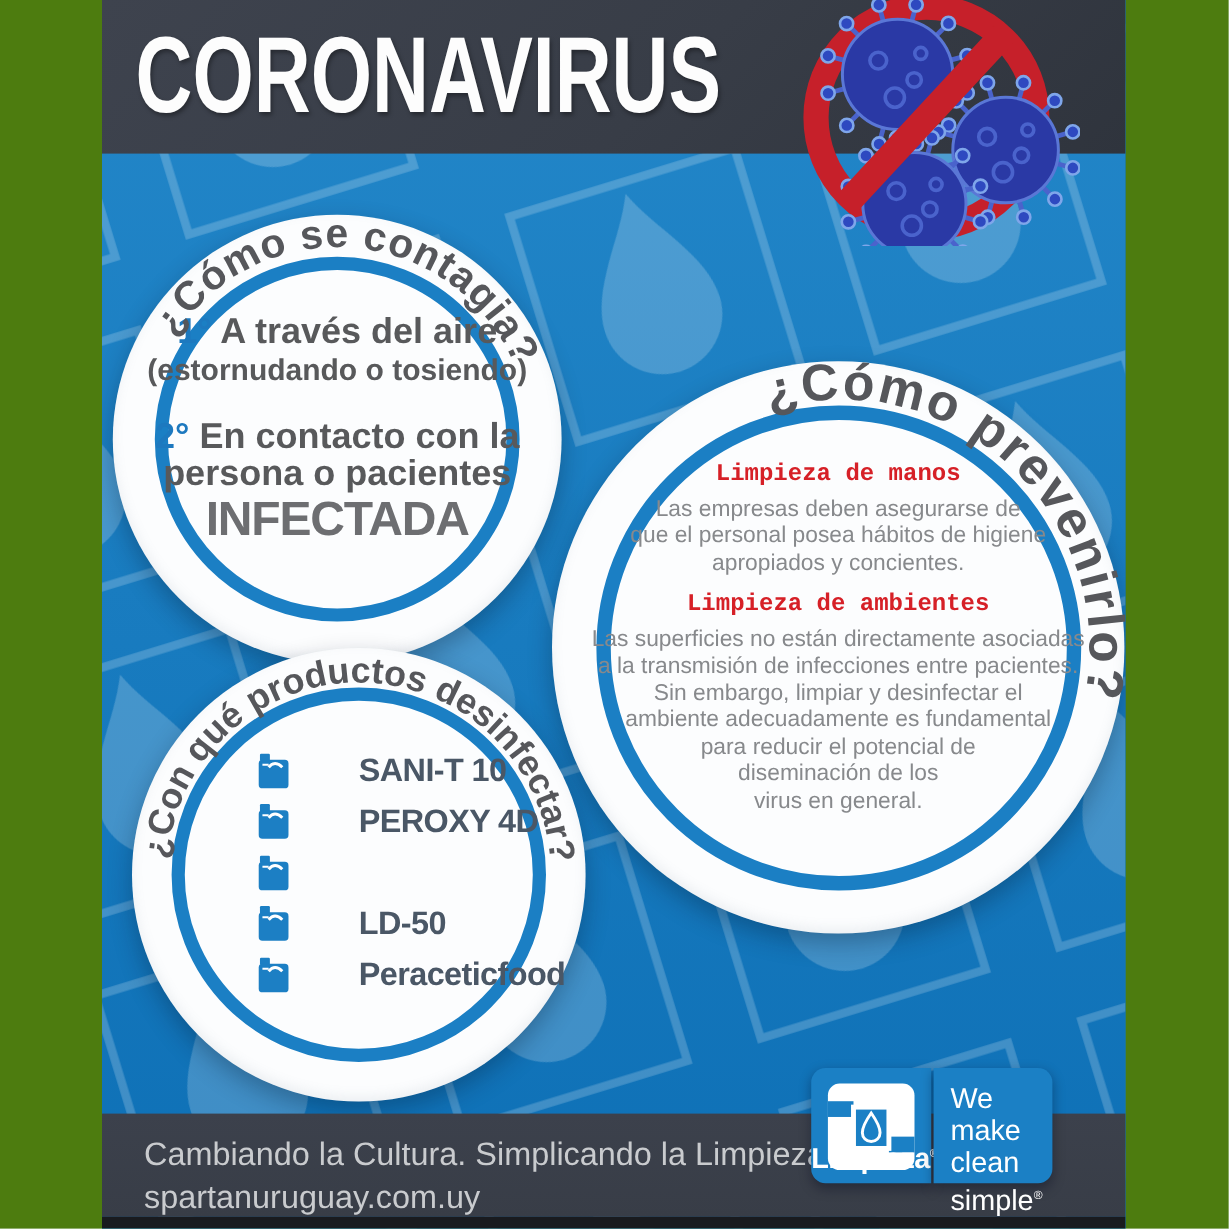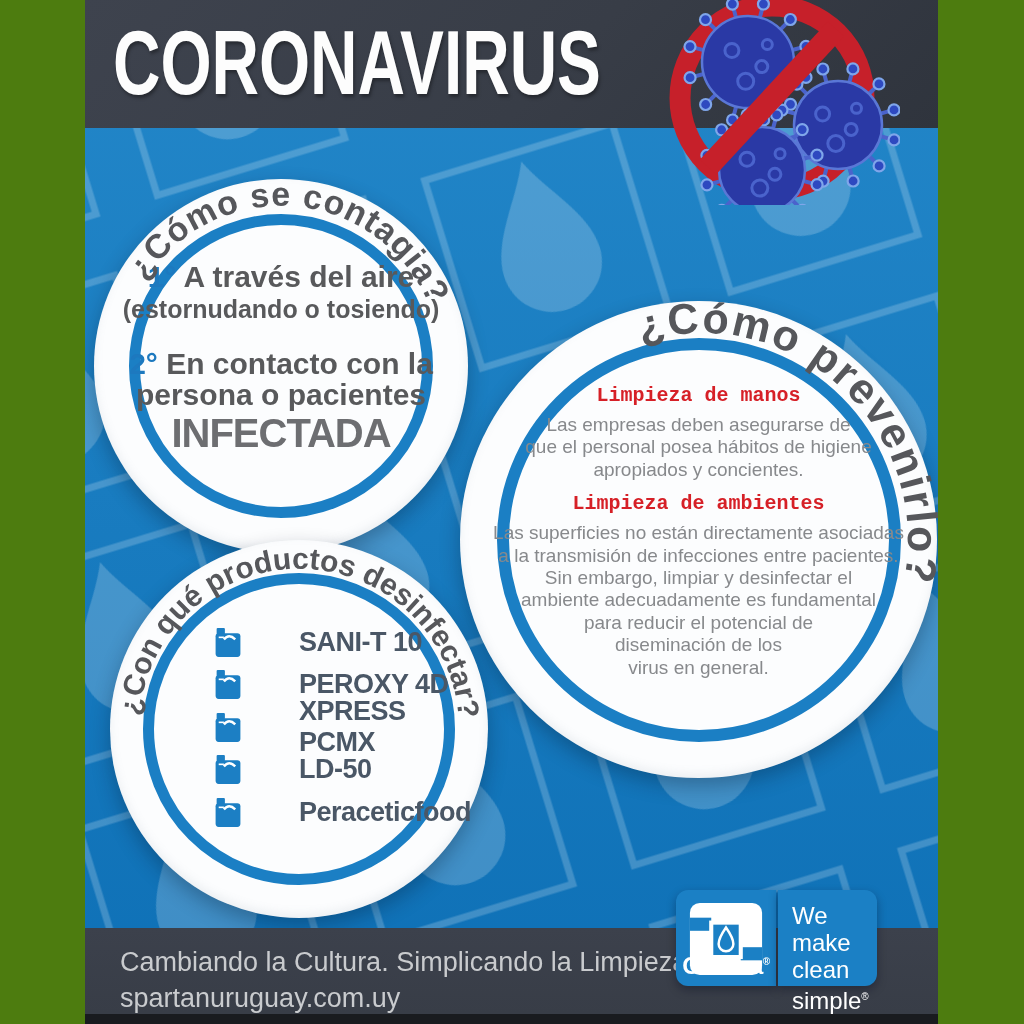--- a/index.html
+++ b/index.html
@@ -145,21 +145,20 @@
             </svg>
           <span class="product-label">PEROXY 4D</span>
         </div>
         <div class="product-row">
           <svg class="jug" viewBox="0 0 26 30">
               <rect x="2" y="1" width="8" height="6" rx="1" fill="#1c7fc4"></rect>
               <rect x="1" y="6" width="24" height="23" rx="3" fill="#1c7fc4"></rect>
               <path d="M9,12 q5,-6 11,0" stroke="#ffffff" stroke-width="2.4" fill="none"></path>
               <path d="M4,10 h5" stroke="#ffffff" stroke-width="1.6"></path>
             </svg>
-          <span class="product-label">XPRESS PCMX</span>
         </div>
         <div class="product-row">
           <svg class="jug" viewBox="0 0 26 30">
               <rect x="2" y="1" width="8" height="6" rx="1" fill="#1c7fc4"></rect>
               <rect x="1" y="6" width="24" height="23" rx="3" fill="#1c7fc4"></rect>
               <path d="M9,12 q5,-6 11,0" stroke="#ffffff" stroke-width="2.4" fill="none"></path>
               <path d="M4,10 h5" stroke="#ffffff" stroke-width="1.6"></path>
             </svg>
           <span class="product-label">LD-50</span>
         </div>
@@ -299,21 +298,21 @@
 
     <div class="logo">
       <div class="logo-box logo-box-left">
         <svg class="logo-mark" width="82" height="82" viewBox="0 0 100 100">
           <rect x="6" y="6" width="88" height="88" rx="12" fill="#ffffff"></rect>
           <rect x="6" y="24" width="26" height="16" fill="#1b80c5"></rect>
           <rect x="68" y="60" width="26" height="16" fill="#1b80c5"></rect>
           <rect x="32" y="30" width="36" height="42" fill="#1b80c5" stroke="#ffffff" stroke-width="5"></rect>
           <path d="M50,36 C50,36 41,49 41,56 A9,9 0 1 0 59,56 C59,49 50,36 50,36 Z" fill="#1b80c5" stroke="#ffffff" stroke-width="3"></path>
         </svg>
-        <div class="logo-brand"><span>Cultura</span><span class="reg">®</span></div>
+        <div class="logo-brand"><span>Limpieza</span><span class="reg">®</span></div>
       </div>
       <div class="logo-box logo-box-right">
         <div class="logo-slogan">
           <div>We</div>
           <div>make</div>
           <div>clean</div>
           <div><span>simple</span><span class="reg">®</span></div>
         </div>
       </div>
     </div>

